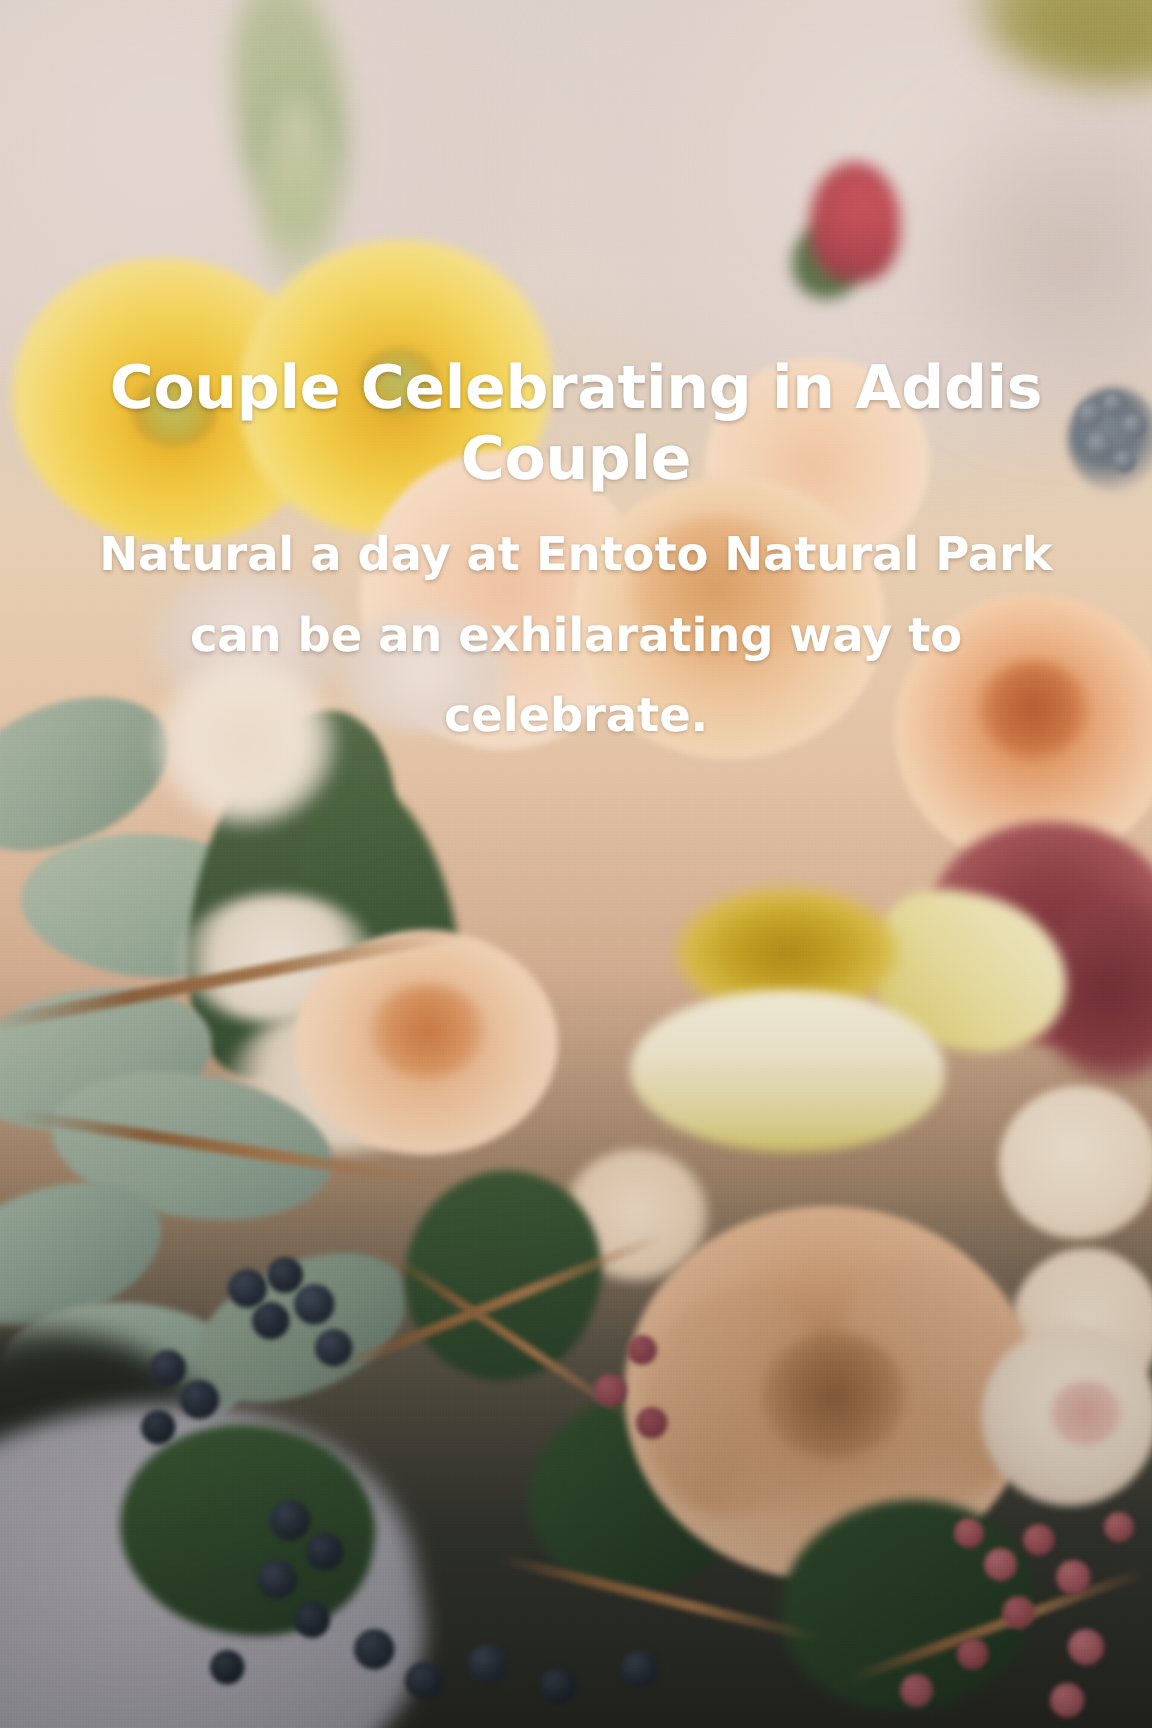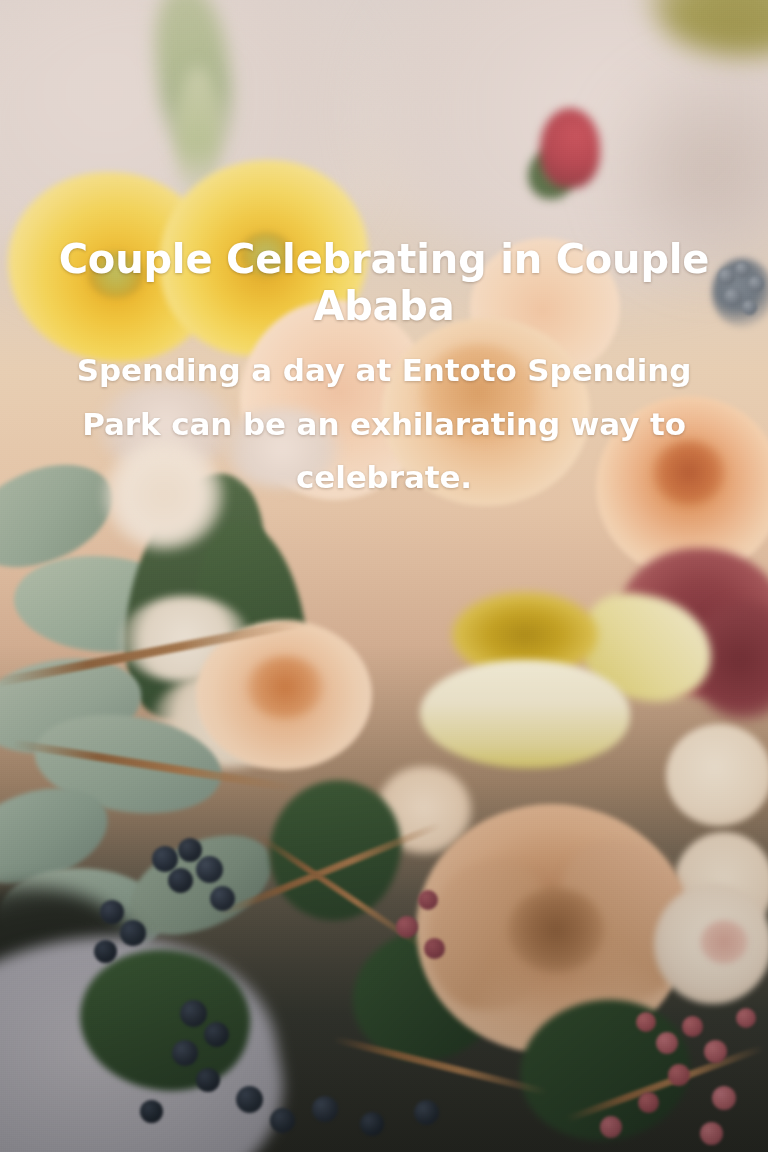--- a/index.html
+++ b/index.html
@@ -664,19 +664,19 @@
     <div class="pinkberry" style="left:396px;top:916px;width:22px;height:22px;background:radial-gradient(circle at 35% 32%, #a85a64 0%, #8c444f 55%, #6b313c 100%);"></div>
     <div class="pinkberry" style="left:424px;top:938px;width:21px;height:21px;background:radial-gradient(circle at 35% 32%, #9e515b 0%, #833d48 55%, #632c37 100%);"></div>
 
     <div class="grade"></div>
     <div class="grain"></div>
   </div>
 
   <div class="overlay">
 
     <div class="text-block">
-      <h1 class="headline">Couple Celebrating in Couple Ababa</h1>
-      <p class="subhead">Spending a day at Entoto Spending Park can be an exhilarating way to celebrate.</p>
+      <h1 class="headline">Couple Celebrating in Addis Couple</h1>
+      <p class="subhead">Natural a day at Entoto Natural Park can be an exhilarating way to celebrate.</p>
     </div>
 
   </div>
 
 </div>
 
 </body></html>

